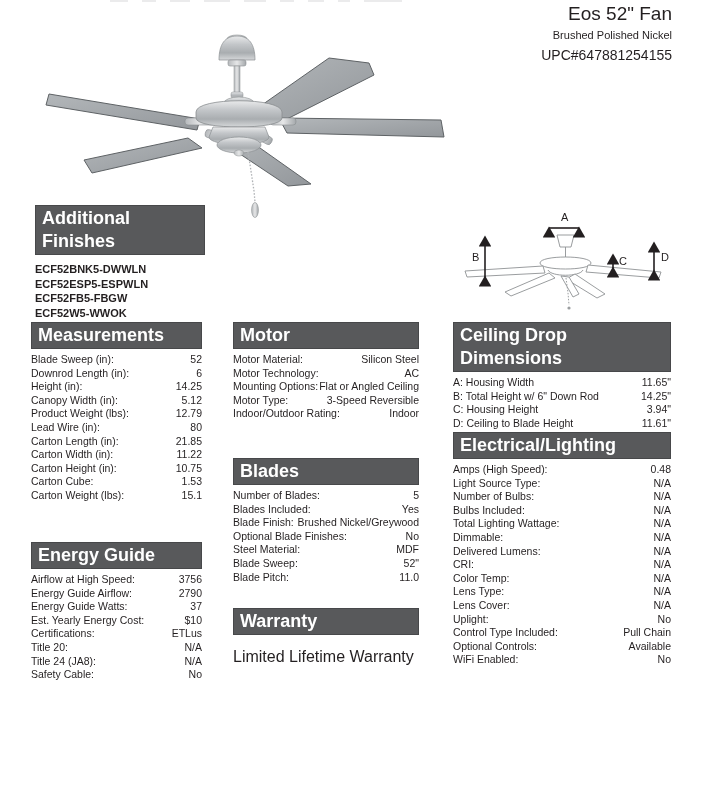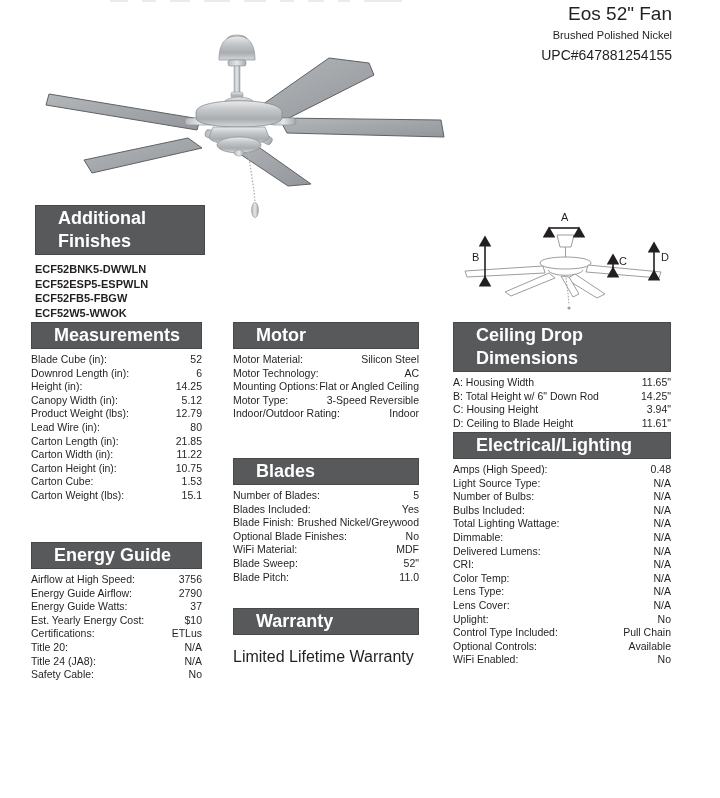--- a/index.html
+++ b/index.html
@@ -5,21 +5,21 @@
   html,body{margin:0;padding:0}
   body{
     width:720px;height:798px;position:relative;overflow:hidden;
     background:#ffffff;color:#231F20;
     font-family:"Liberation Sans", sans-serif;
   }
   .abs{position:absolute}
   
   .hdr{
     background:#58595B;color:#FFFFFF;font-weight:700;font-size:18px;
-    line-height:23px;padding:1px 22px;box-sizing:border-box;
+    line-height:23px;padding:1px 6px;box-sizing:border-box;
     border:1px solid #47484A;letter-spacing:0;
   }
   
   .rows{margin-top:4px}
   .row{
     display:flex;justify-content:space-between;align-items:baseline;
     font-size:10.5px;line-height:13.6px;white-space:nowrap;
   }
   .row .lbl{text-align:left}
   .row .val{text-align:left}
@@ -155,21 +155,21 @@
     <text x="166" y="68">C</text>
     <text x="208" y="64">D</text>
   </g>
 </svg>
 
 <div class="abs" style="left:31px;top:322px;width:171px">
   <div class="hdr">Measurements</div>
   <div class="rows">
 
       <div class="row">
-        <span class="lbl">Blade Cube (in):</span>
+        <span class="lbl">Blade Sweep (in):</span>
         <span class="val">52</span>
       </div>
 
       <div class="row">
         <span class="lbl">Downrod Length (in):</span>
         <span class="val">6</span>
       </div>
 
       <div class="row">
         <span class="lbl">Height (in):</span>
@@ -315,21 +315,21 @@
         <span class="lbl">Blade Finish:</span>
         <span class="val">Brushed Nickel/Greywood</span>
       </div>
 
       <div class="row">
         <span class="lbl">Optional Blade Finishes:</span>
         <span class="val">No</span>
       </div>
 
       <div class="row">
-        <span class="lbl">WiFi Material:</span>
+        <span class="lbl">Steel Material:</span>
         <span class="val">MDF</span>
       </div>
 
       <div class="row">
         <span class="lbl">Blade Sweep:</span>
         <span class="val">52"</span>
       </div>
 
       <div class="row">
         <span class="lbl">Blade Pitch:</span>

